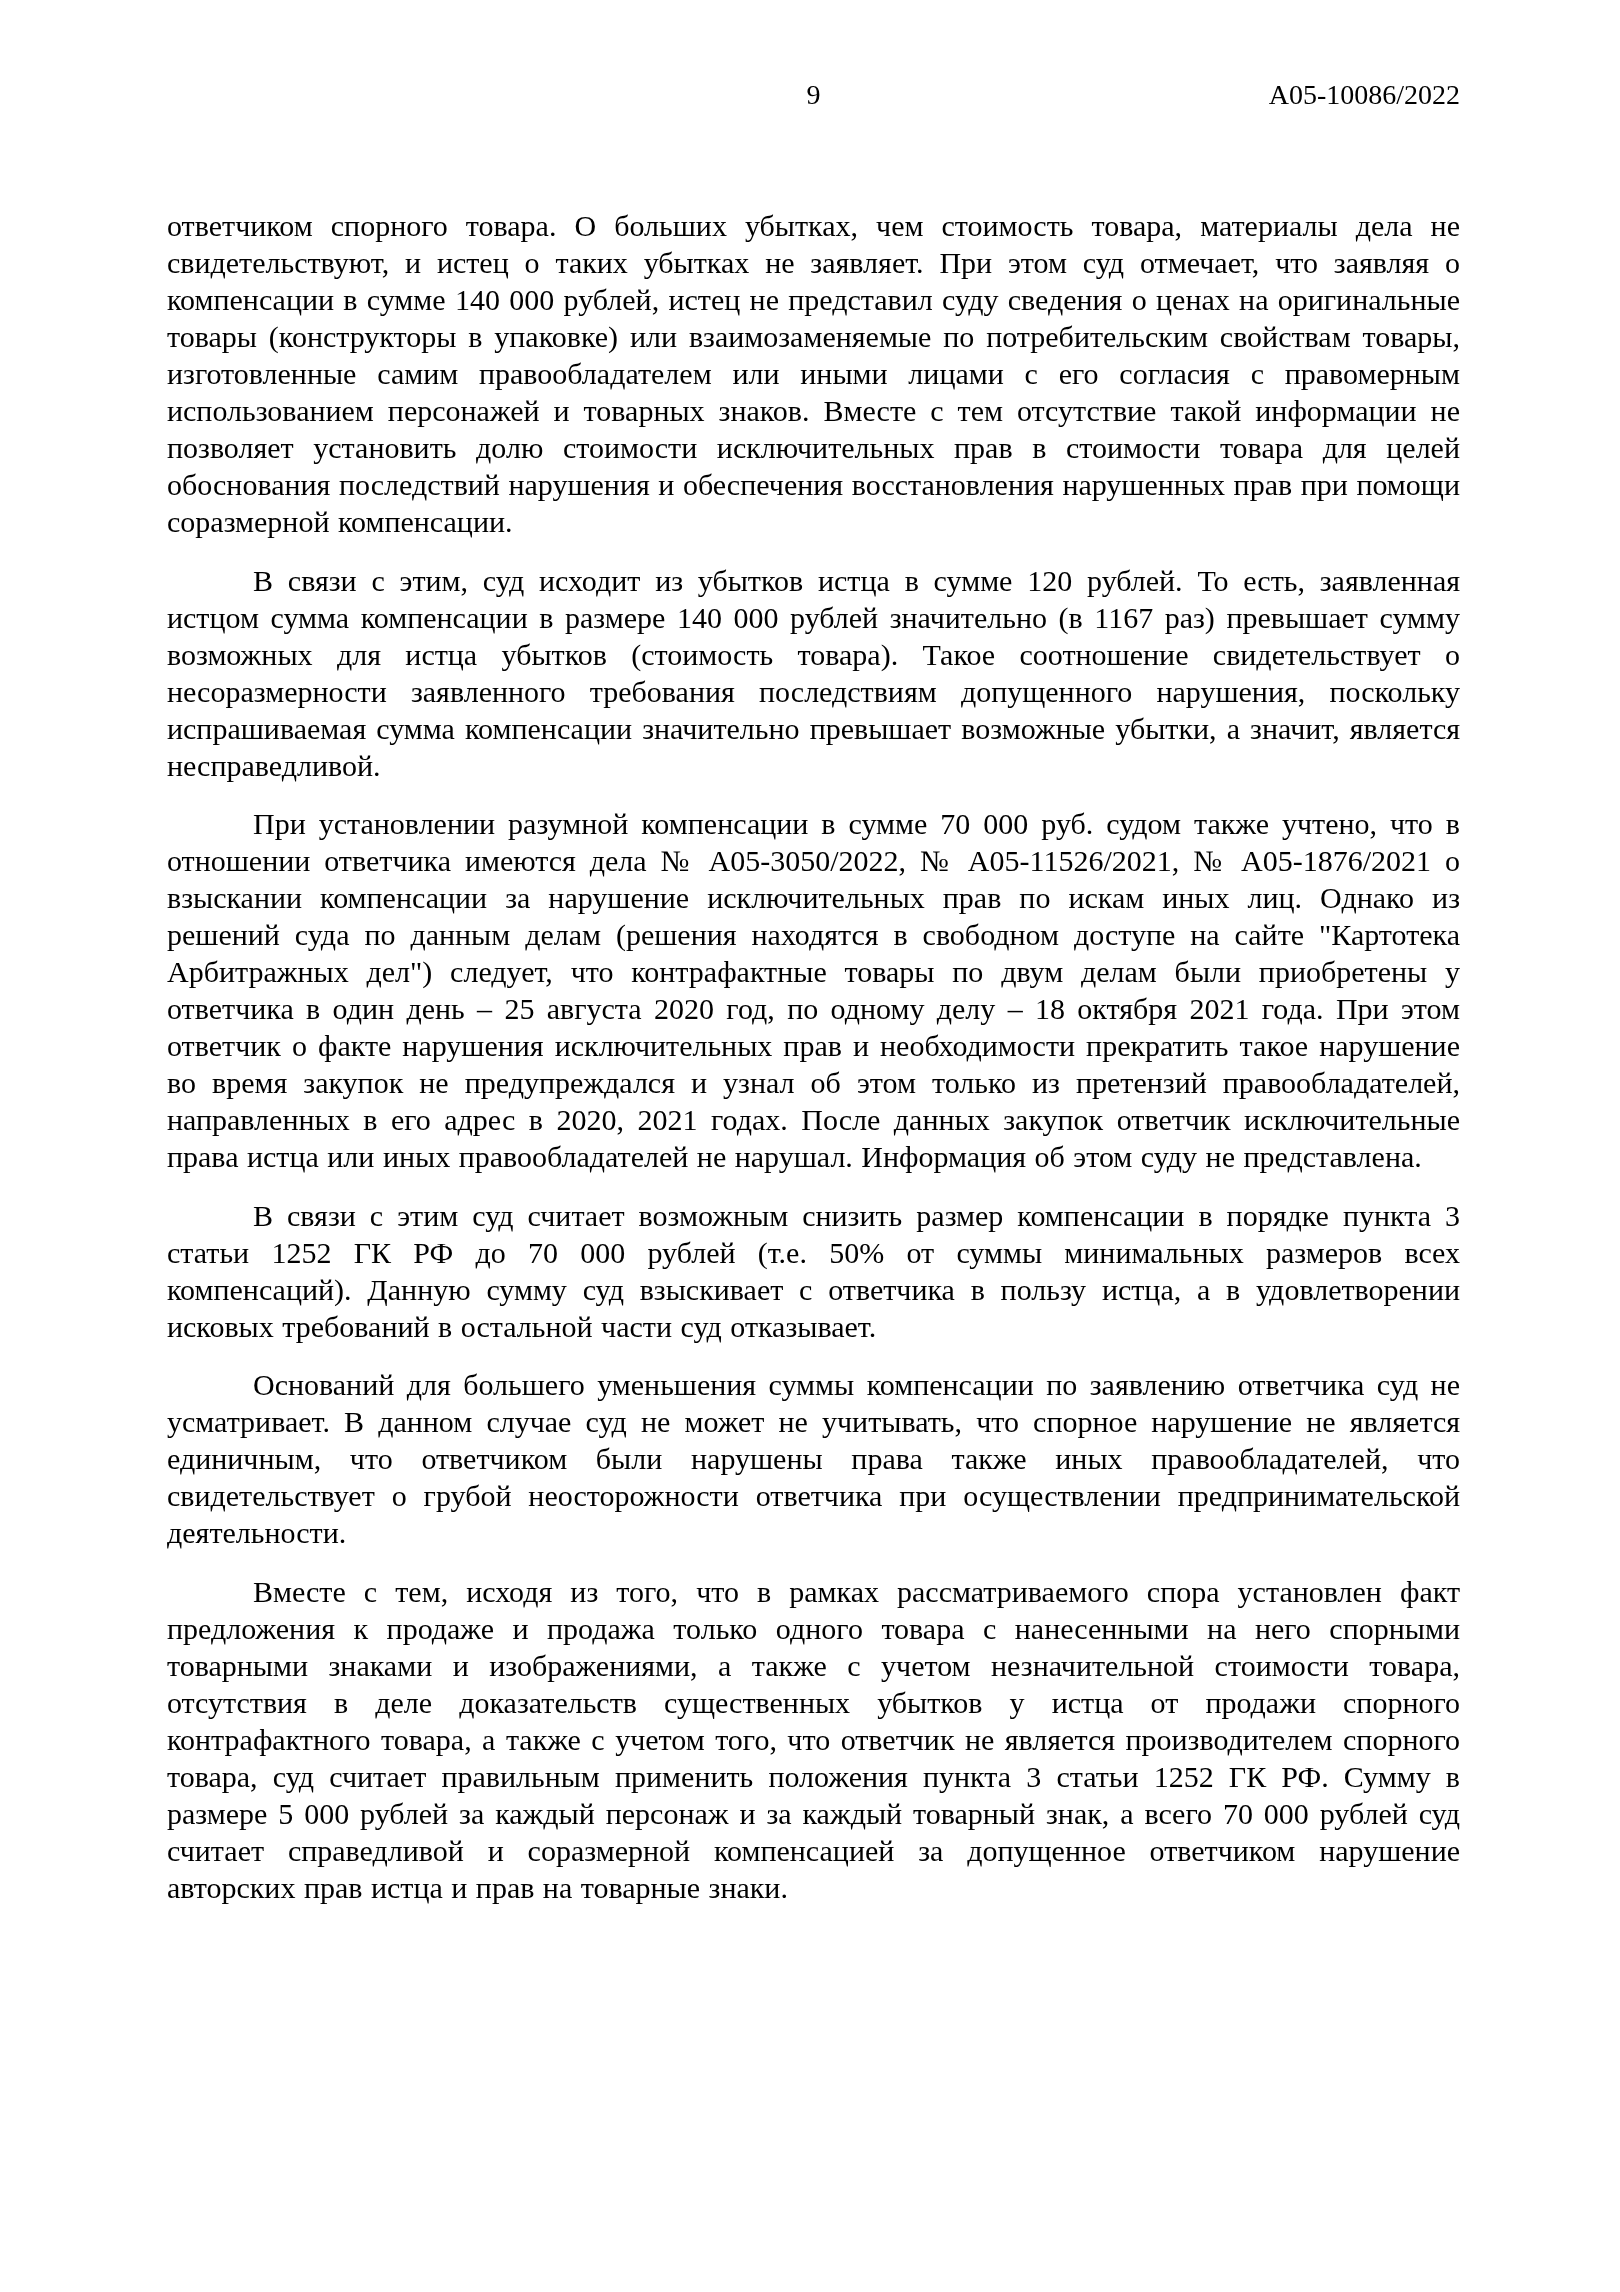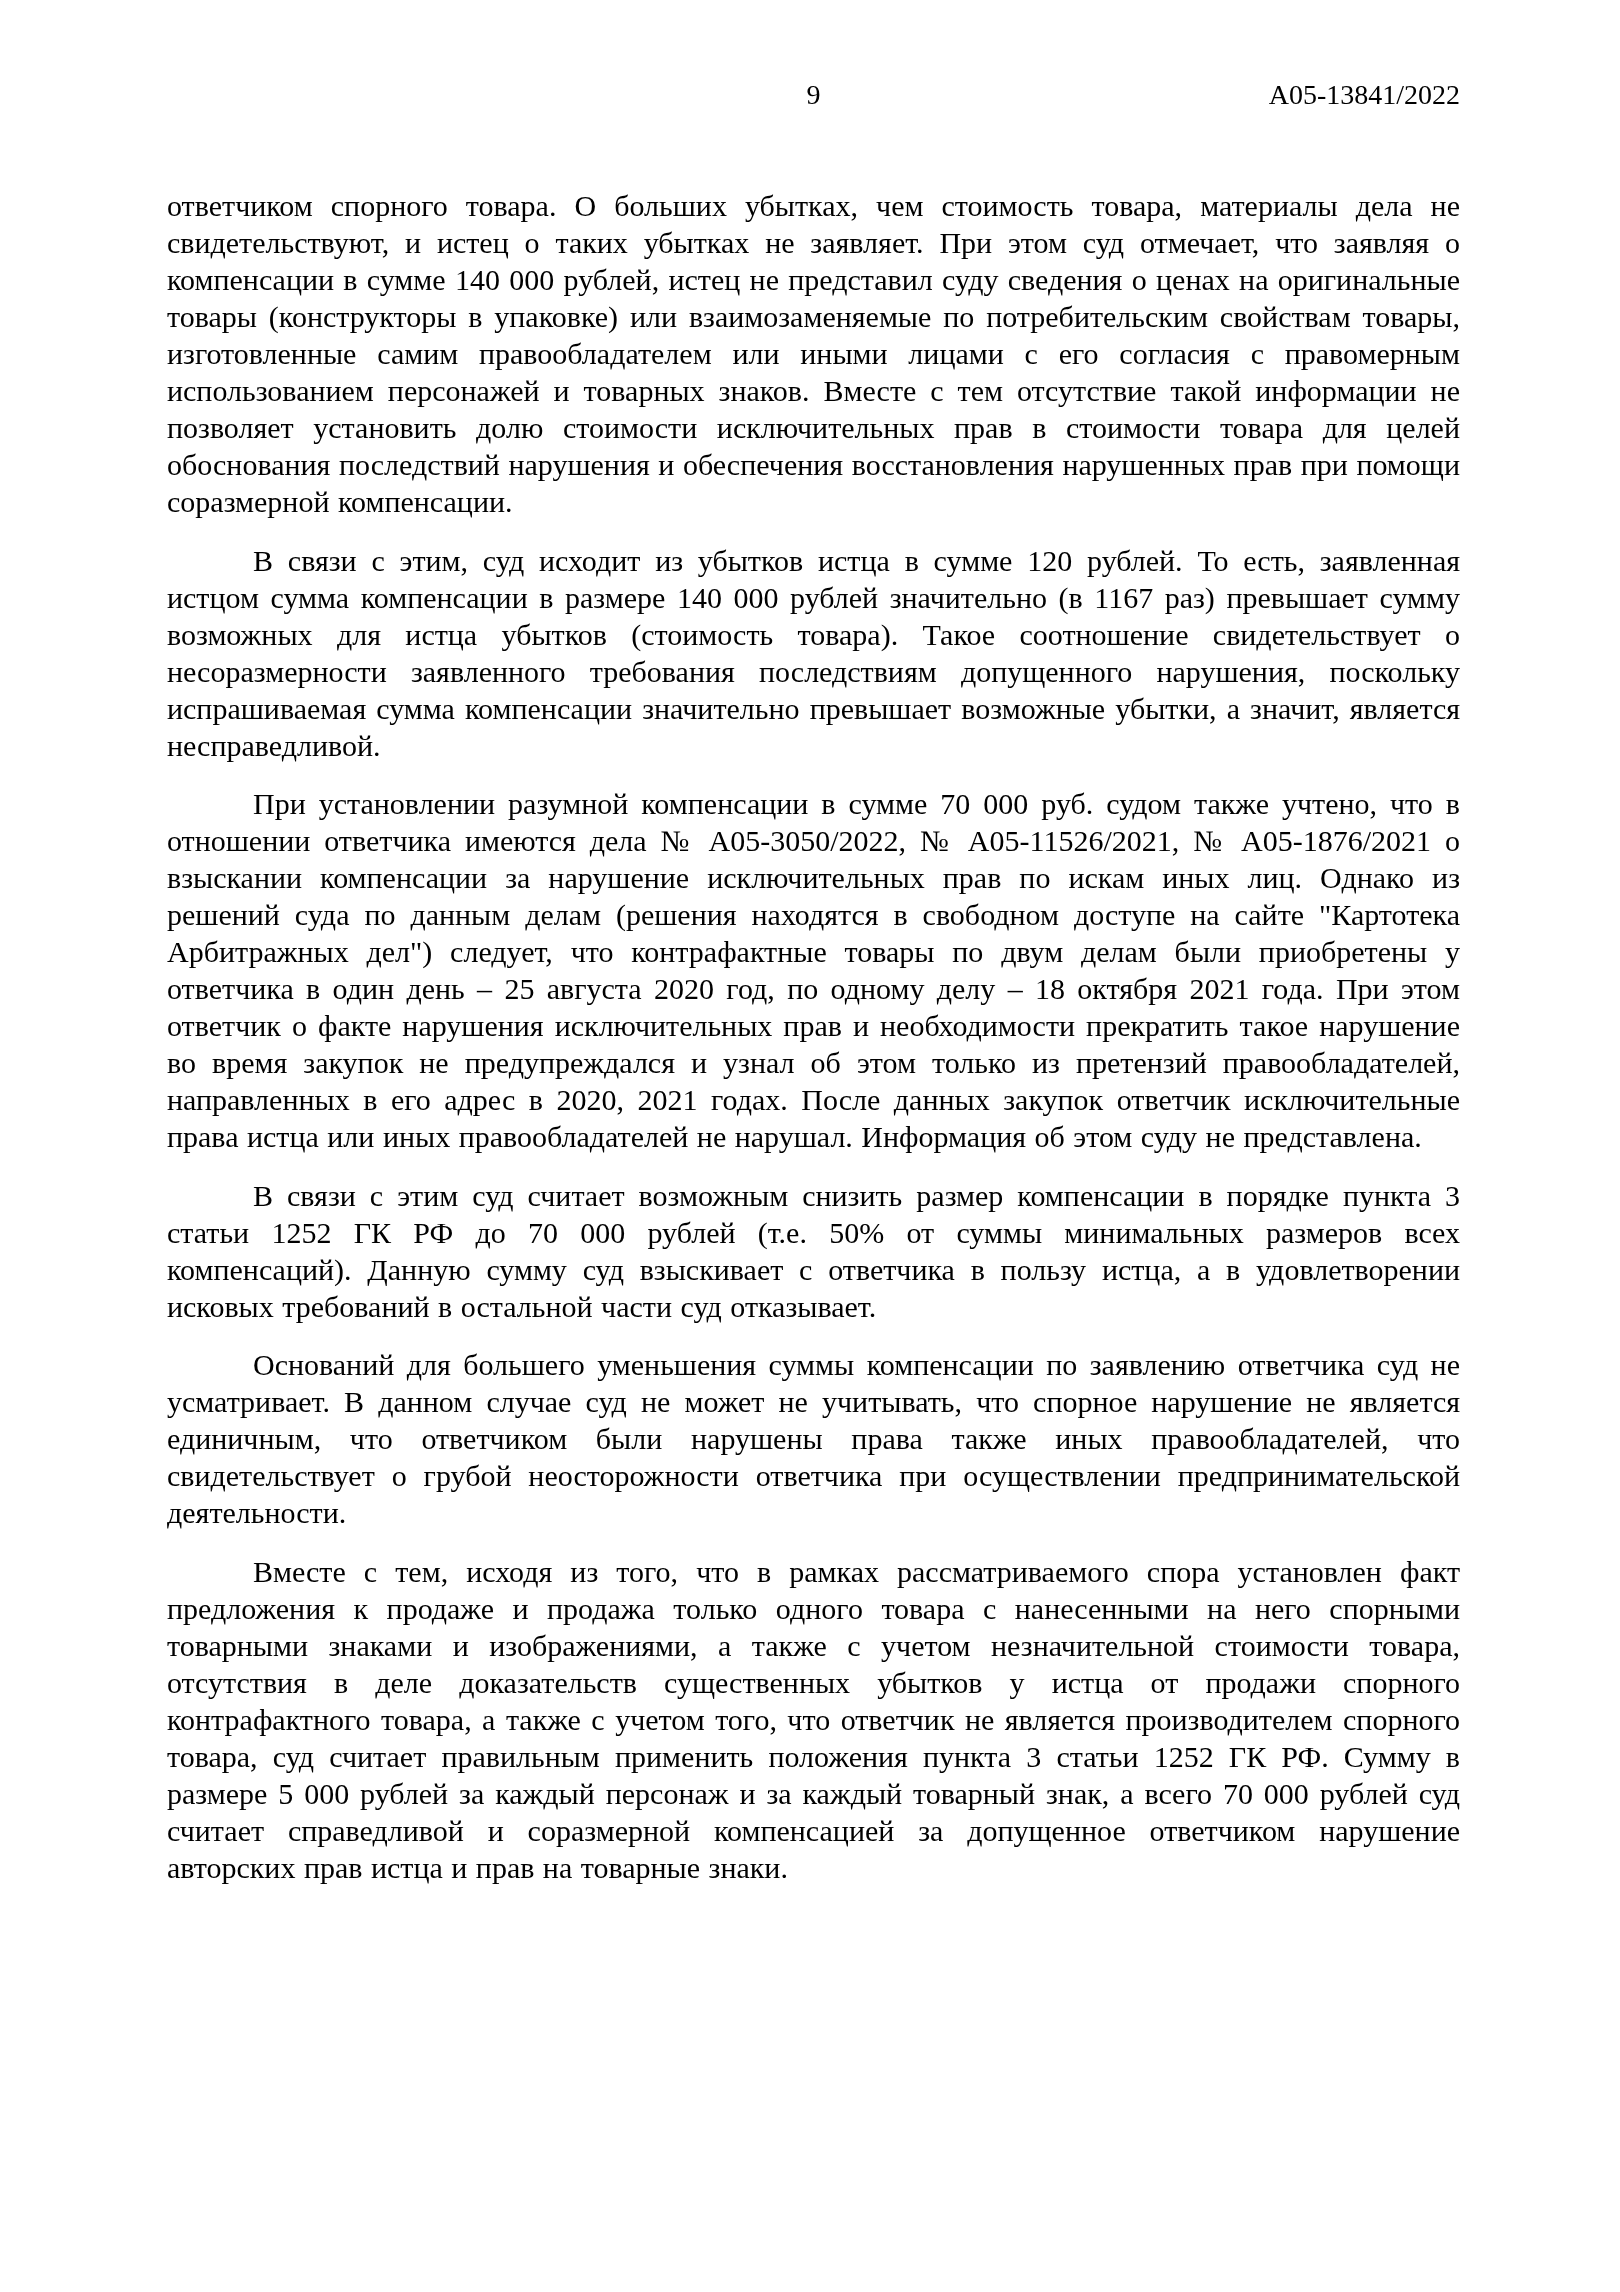--- a/index.html
+++ b/index.html
@@ -28,41 +28,41 @@
     display: block;
     text-align: center;
     width: 100%;
   }
   .case-num {
     position: absolute;
     right: 0;
     top: 0;
   }
   .doc-body {
-    margin-top: 74px;
+    margin-top: 94px;
     font-size: 30px;
     line-height: 37px;
     text-align: justify;
   }
   .doc-body p {
     margin: 0 0 21.6px 0;
     text-indent: 86px;
     word-spacing: 1px;
   }
   .doc-body p.no-indent {
     text-indent: 0;
   }
 </style>
 </head>
 <body>
 
 <div class="page">
   <div class="page-header">
     <span class="page-num">9</span>
-    <span class="case-num">А05-13841/2022</span>
+    <span class="case-num">А05-10086/2022</span>
   </div>
   <div class="doc-body">
     <p class="no-indent">ответчиком спорного товара. О больших убытках, чем стоимость товара, материалы дела не свидетельствуют, и истец о таких убытках не заявляет. При этом суд отмечает, что заявляя о компенсации в сумме 140 000 рублей, истец не представил суду сведения о ценах на оригинальные товары (конструкторы в упаковке) или взаимозаменяемые по потребительским свойствам товары, изготовленные самим правообладателем или иными лицами с его согласия с правомерным использованием персонажей и товарных знаков. Вместе с тем отсутствие такой информации не позволяет установить долю стоимости исключительных прав в стоимости товара для целей обоснования последствий нарушения и обеспечения восстановления нарушенных прав при помощи соразмерной компенсации.</p>
     <p>В связи с этим, суд исходит из убытков истца в сумме 120 рублей. То есть, заявленная истцом сумма компенсации в размере 140 000 рублей значительно (в 1167 раз) превышает сумму возможных для истца убытков (стоимость товара). Такое соотношение свидетельствует о несоразмерности заявленного требования последствиям допущенного нарушения, поскольку испрашиваемая сумма компенсации значительно превышает возможные убытки, а значит, является несправедливой.</p>
     <p>При установлении разумной компенсации в сумме 70 000 руб. судом также учтено, что в отношении ответчика имеются дела № А05-3050/2022, № А05-11526/2021, № А05-1876/2021 о взыскании компенсации за нарушение исключительных прав по искам иных лиц. Однако из решений суда по данным делам (решения находятся в свободном доступе на сайте "Картотека Арбитражных дел") следует, что контрафактные товары по двум делам были приобретены у ответчика в один день – 25 августа 2020 год, по одному делу – 18 октября 2021 года. При этом ответчик о факте нарушения исключительных прав и необходимости прекратить такое нарушение во время закупок не предупреждался и узнал об этом только из претензий правообладателей, направленных в его адрес в 2020, 2021 годах. После данных закупок ответчик исключительные права истца или иных правообладателей не нарушал. Информация об этом суду не представлена.</p>
     <p>В связи с этим суд считает возможным снизить размер компенсации в порядке пункта 3 статьи 1252 ГК РФ до 70 000 рублей (т.е. 50% от суммы минимальных размеров всех компенсаций). Данную сумму суд взыскивает с ответчика в пользу истца, а в удовлетворении исковых требований в остальной части суд отказывает.</p>
     <p>Оснований для большего уменьшения суммы компенсации по заявлению ответчика суд не усматривает. В данном случае суд не может не учитывать, что спорное нарушение не является единичным, что ответчиком были нарушены права также иных правообладателей, что свидетельствует о грубой неосторожности ответчика при осуществлении предпринимательской деятельности.</p>
     <p>Вместе с тем, исходя из того, что в рамках рассматриваемого спора установлен факт предложения к продаже и продажа только одного товара с нанесенными на него спорными товарными знаками и изображениями, а также с учетом незначительной стоимости товара, отсутствия в деле доказательств существенных убытков у истца от продажи спорного контрафактного товара, а также с учетом того, что ответчик не является производителем спорного товара, суд считает правильным применить положения пункта 3 статьи 1252 ГК РФ. Сумму в размере 5 000 рублей за каждый персонаж и за каждый товарный знак, а всего 70 000 рублей суд считает справедливой и соразмерной компенсацией за допущенное ответчиком нарушение авторских прав истца и прав на товарные знаки.</p>
   </div>
 </div>

